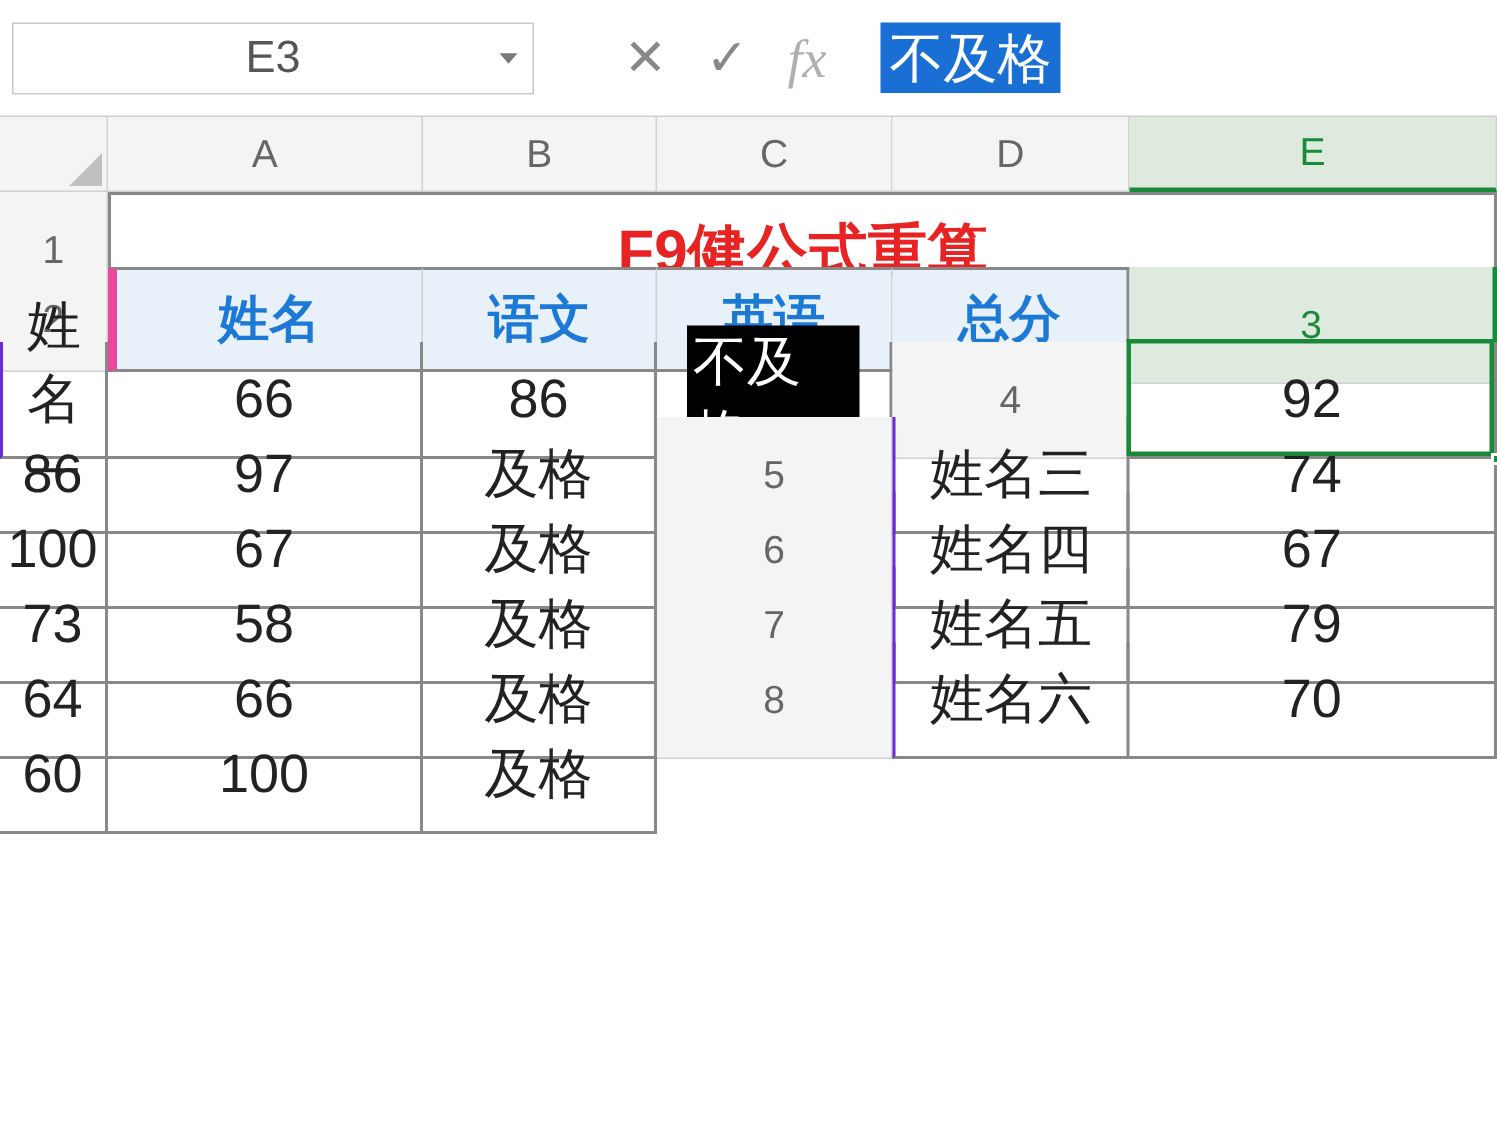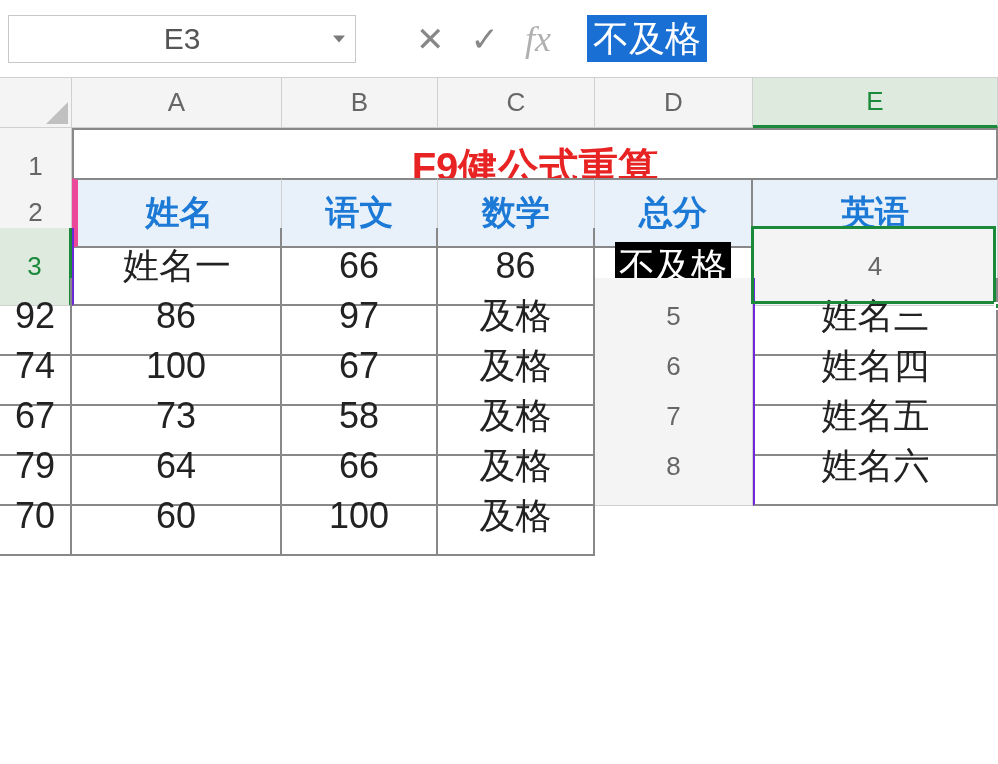--- a/index.html
+++ b/index.html
@@ -197,23 +197,22 @@
   <div class="col-header">C</div>
   <div class="col-header">D</div>
   <div class="col-header active-col">E</div>
 
   <div class="row-header row1" style="height:78px">1</div>
   <div class="cell title-cell row1" style="height:78px">F9健公式重算</div>
 
   <div class="row-header row2" style="height:70px">2</div>
   <div class="cell th first row2" style="height:70px">姓名</div>
   <div class="cell th row2" style="height:70px">语文</div>
-  <div class="cell th row2" style="height:70px">数学</div>
+  <div class="cell th row2" style="height:70px">英语</div>
   <div class="cell th last row2" style="height:70px">总分</div>
-  <div class="cell th row2" style="height:70px">英语</div>
 
   <div class="row-header active-row datarow" style="height:78px">3</div>
   <div class="cell data-cell first datarow" style="height:78px">姓名一</div>
   <div class="cell data-cell datarow" style="height:78px">66</div>
   <div class="cell data-cell datarow" style="height:78px">86</div>
   <div class="cell data-cell datarow" style="height:78px" id="cell-E3">
     <span class="e3-content">不及格</span>
   </div>
 
   <div class="row-header datarow" style="height:78px">4</div>

